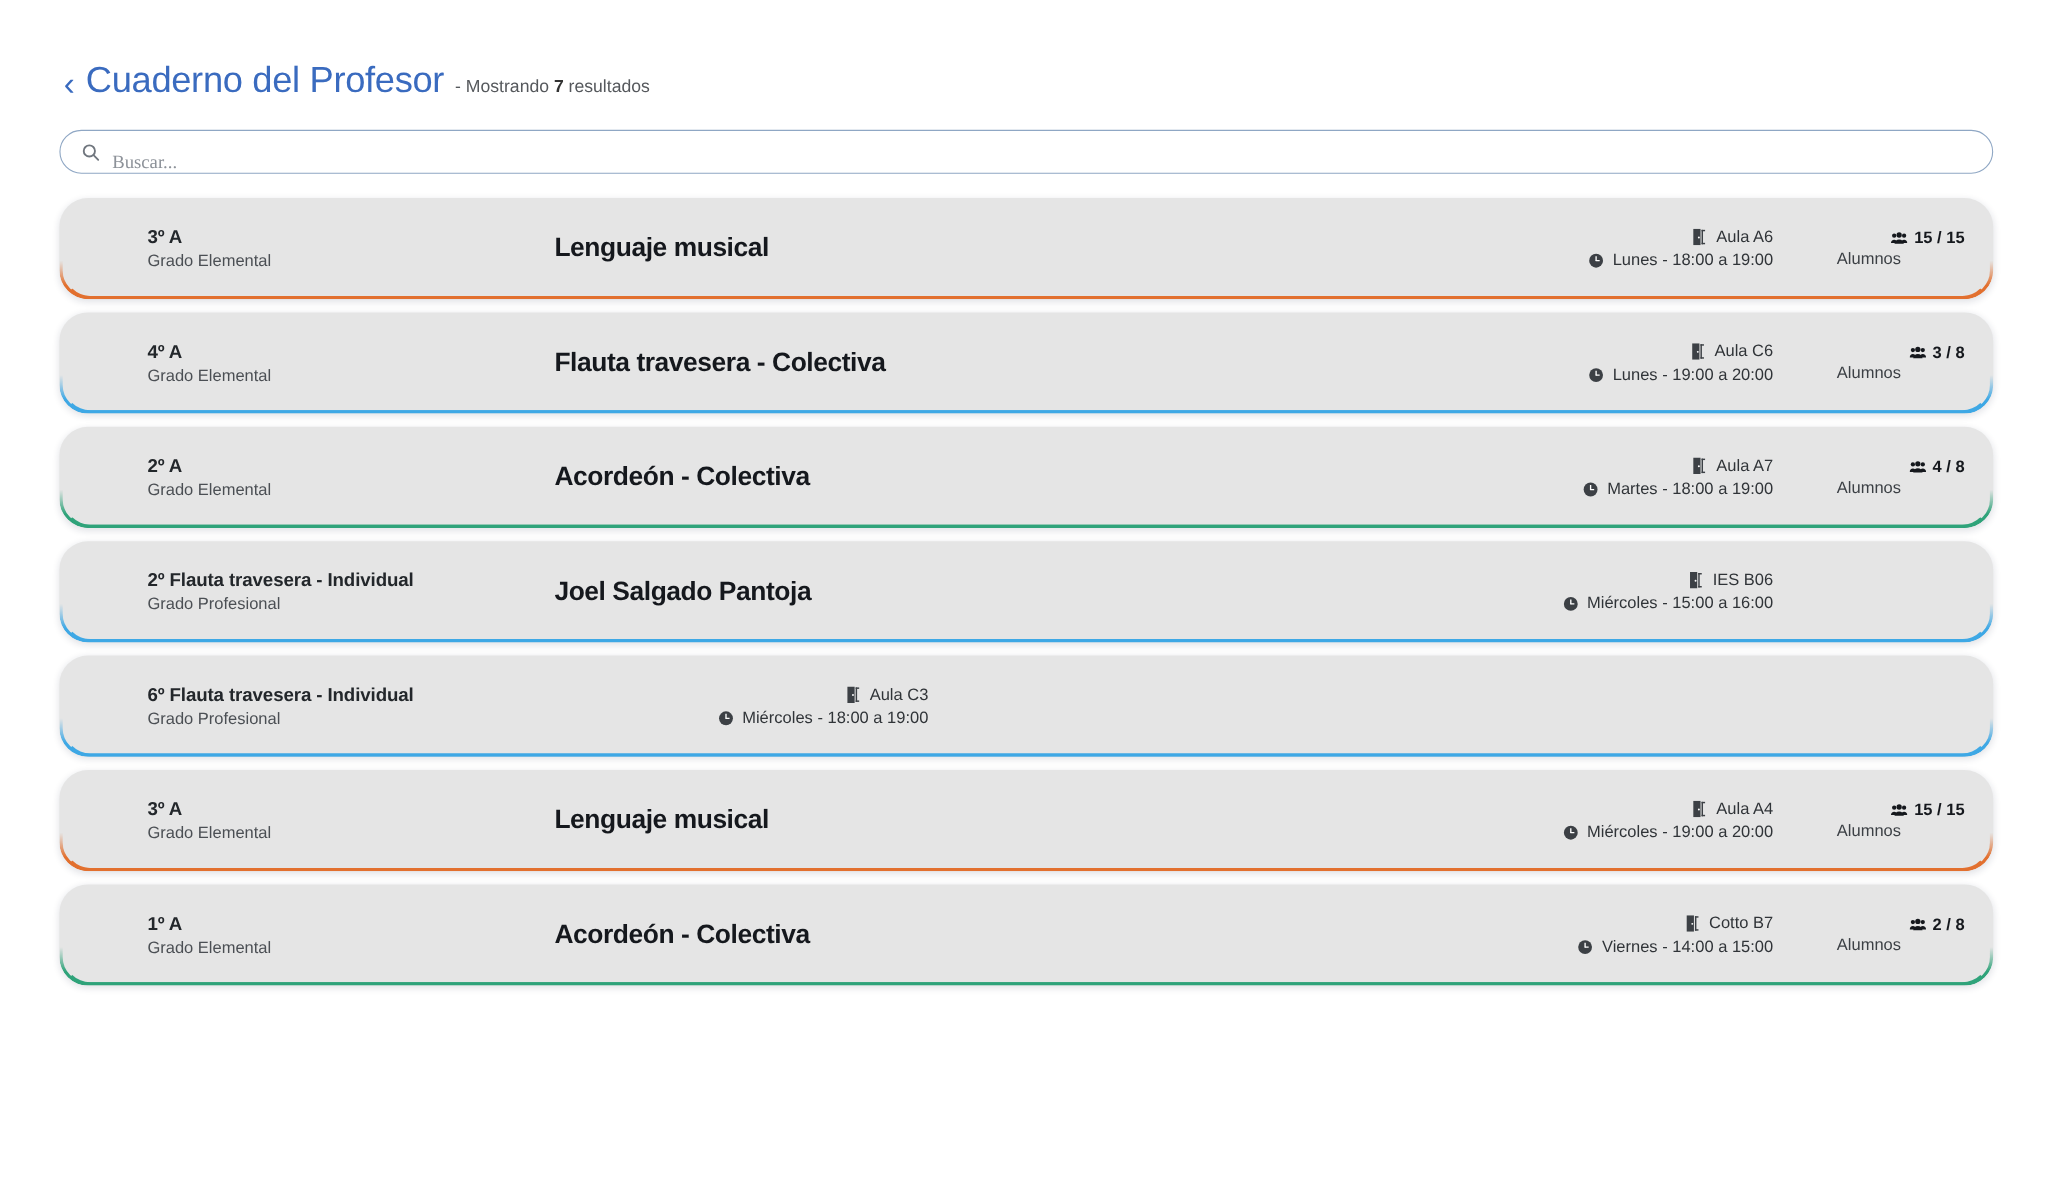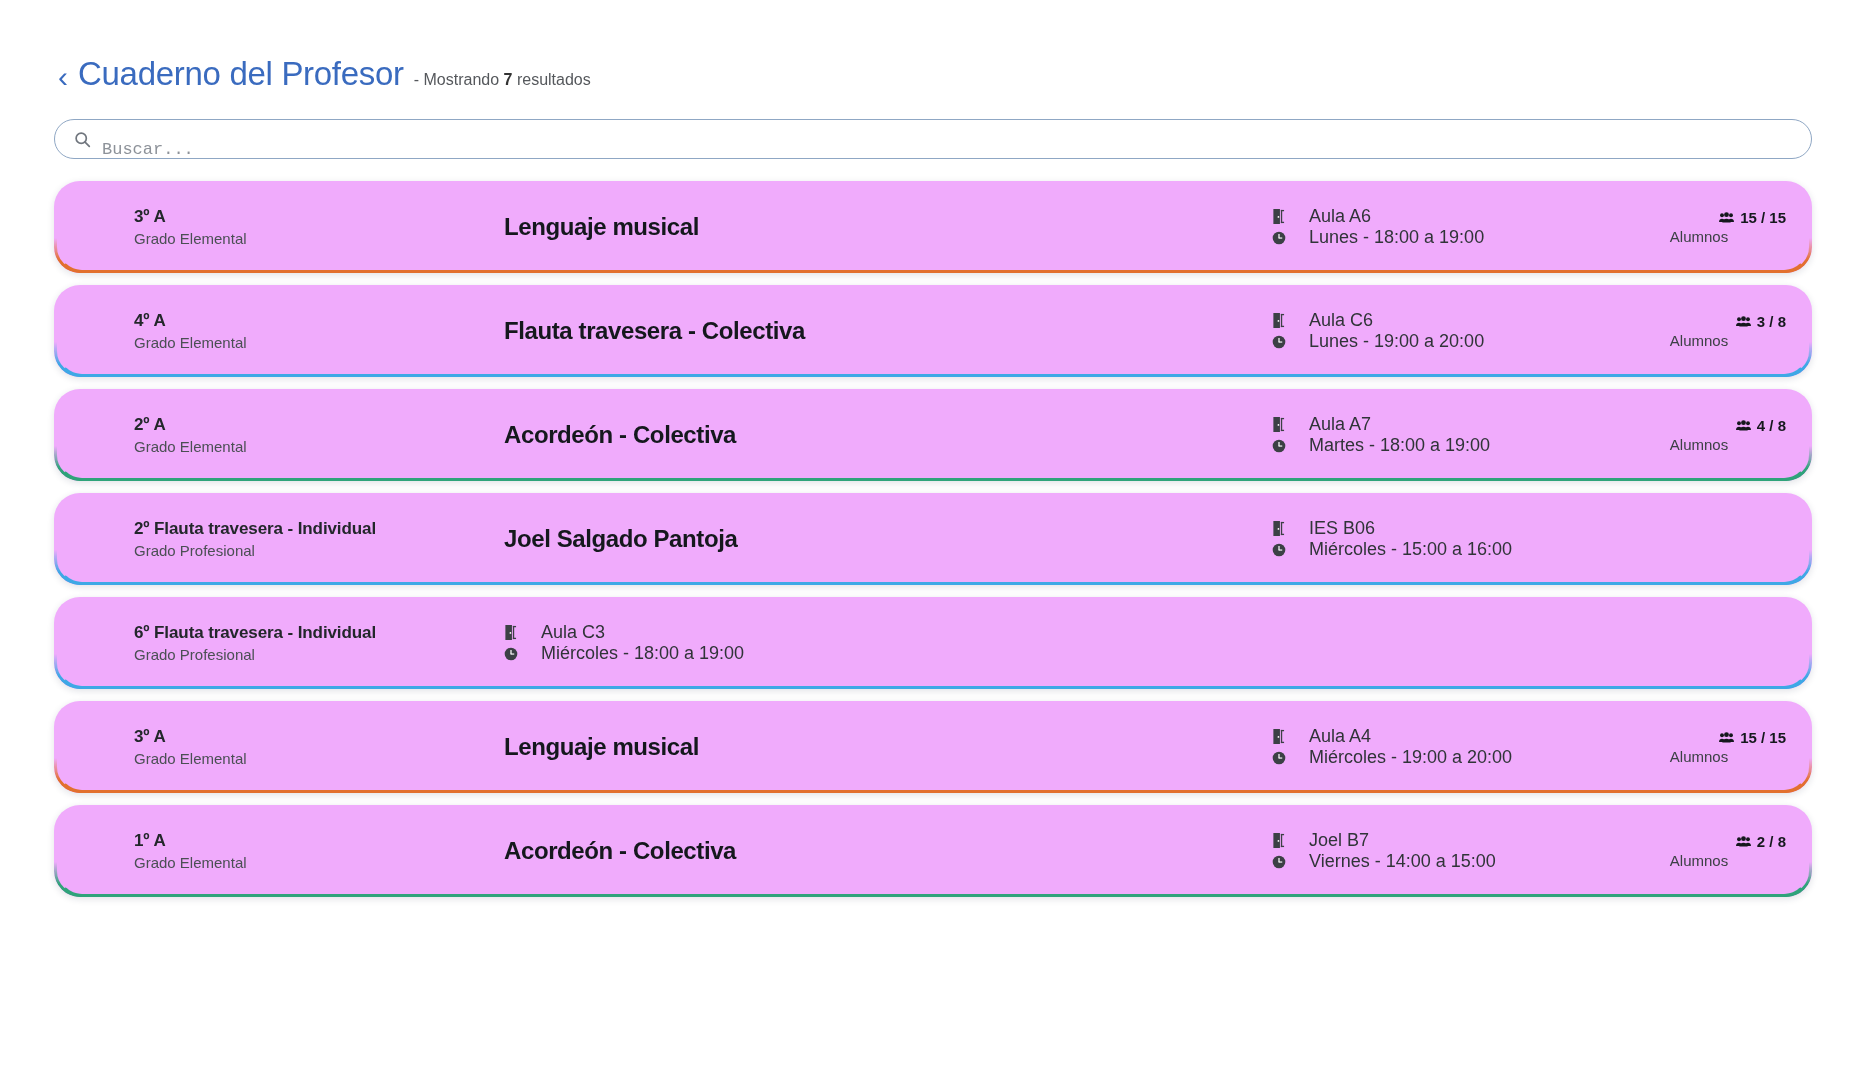--- a/index.html
+++ b/index.html
@@ -55,32 +55,32 @@
     background: #fff;
     margin-bottom: 22px;
   }
   .search-icon { display: flex; align-items: center; }
   .search-input {
     border: 0;
     outline: none;
     flex: 1;
     font-size: 17px;
     color: #3b3f44;
-    font-family: Liberation Mono, monospace;
+    font-family: Liberation Serif, serif;
     background: transparent;
     margin-top: 20px;
   }
   .search-input::placeholder { color: #8d9299; }
 
   
   .card-list { display: flex; flex-direction: column; gap: 12px; }
 
   .card {
     position: relative;
-    background: #f0abfc;
+    background: #e5e5e5;
     border-radius: 26px;
     height: 92px;
     display: flex;
     align-items: center;
     padding: 0 0 0 80px;
     box-shadow: 0 2px 7px rgba(20,30,60,0.13);
     cursor: pointer;
   }
   .card::after {
     content: "";
@@ -122,24 +122,25 @@
     font-size: 24px;
     font-weight: 700;
     color: #15181d;
     letter-spacing: -0.4px;
   }
 
   .col-meta { width: 340px; flex: none; }
   .meta-line {
     display: flex;
     align-items: center;
-    gap: 22px;
-    font-size: 18px;
+    gap: 7px;
+    font-size: 15px;
     color: #303438;
     line-height: 21px;
+    justify-content: flex-end;
   }
   .meta-icon { display: flex; align-items: center; width: 15px; }
 
   .col-count { width: 200px; flex: none; text-align: center; padding-right: 26px; }
   .count-top {
     display: flex;
     align-items: center;
     justify-content: flex-end;
     gap: 6px;
     font-size: 15px;
@@ -474,21 +475,21 @@
           <div class="meta-line">
             <span class="meta-icon">
               <svg width="14" height="15" viewBox="0 0 14 16" fill="#3c4045">
                 <path d="M1 0h7v16H1z"></path>
                 <rect x="9" y="1" width="1.4" height="14"></rect>
                 <rect x="9" y="1" width="3.4" height="1.4"></rect>
                 <rect x="9" y="13.6" width="3.4" height="1.4"></rect>
                 <circle cx="6.4" cy="8.4" r="0.95" fill="#fff"></circle>
               </svg>
             </span>
-            <span>Joel B7</span>
+            <span>Cotto B7</span>
           </div>
           <div class="meta-line">
             <span class="meta-icon">
               <svg width="14" height="14" viewBox="0 0 16 16" fill="#3c4045">
                 <circle cx="8" cy="8" r="7.2"></circle>
                 <path d="M7.3 3.4h1.4v5h-1.4z" fill="#fff"></path>
                 <path d="M7.6 7.4h4.1v1.3H7.6z" fill="#fff"></path>
               </svg>
             </span>
             <span>Viernes - 14:00 a 15:00</span>

